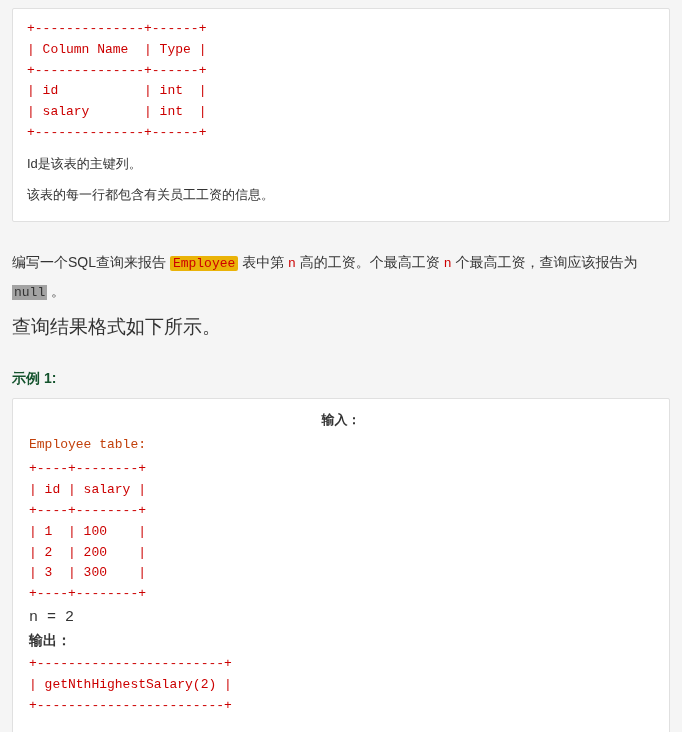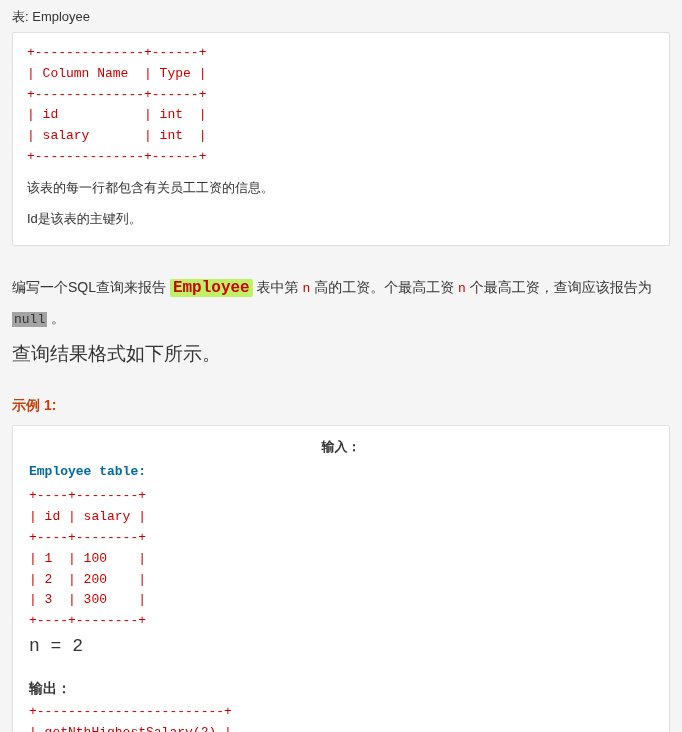--- a/index.html
+++ b/index.html
@@ -48,36 +48,35 @@
       height: 18px;
     }
     .problem-text {
       font-size: 14px;
       color: #333;
       line-height: 2;
       margin-bottom: 8px;
     }
     .problem-text code {
       font-family: 'Courier New', Courier, monospace;
-      background: #bef264;
+      background: #eab308;
       padding: 0 3px;
       border-radius: 2px;
-      font-size: 16px;
+      font-size: 13px;
       color: #c00;
-      font-weight: bold;
     }
     .result-format {
       font-size: 19px;
       color: #333;
       margin-bottom: 12px;
     }
     .example-title {
       font-size: 14px;
       font-weight: bold;
-      color: #c2410c;
+      color: #14532d;
       margin-bottom: 10px;
     }
     .example-box {
       background: #fff;
       border: 1px solid #e0e0e0;
       border-radius: 2px;
       padding: 12px 16px 16px 16px;
     }
     .sub-label {
       font-size: 13px;
@@ -89,23 +88,23 @@
     .example-table {
       font-family: 'Courier New', Courier, monospace;
       font-size: 13px;
       color: #c00;
       line-height: 1.6;
       white-space: pre;
       margin-bottom: 4px;
     }
     .n-value {
       font-family: 'Courier New', Courier, monospace;
-      font-size: 18px;
+      font-size: 15px;
       color: #333;
-      margin-bottom: 24px;
+      margin-bottom: 6px;
     }
     .output-label {
       font-size: 14px;
       font-weight: bold;
       color: #333;
       margin-bottom: 4px;
     }
     .output-table {
       font-family: 'Courier New', Courier, monospace;
       font-size: 13px;
@@ -124,33 +123,30 @@
       color: #333;
       background: #a3a3a3;
       padding: 0 2px;
     }
   </style>
 </head>
 <body>
 
 <div class="page">
 
-  <div class="table-label">
-    <span>表: Employee</span>
-  </div>
 
   <div class="table-box">
     <div class="ascii-table">+--------------+------+
 | Column Name  | Type |
 +--------------+------+
 | id           | int  |
 | salary       | int  |
 +--------------+------+</div>
+    <div class="desc-text">Id是该表的主键列。</div>
     <div class="desc-text">该表的每一行都包含有关员工工资的信息。</div>
-    <div class="desc-text">Id是该表的主键列。</div>
   </div>
 
   <div class="section-gap"></div>
 
   <div class="problem-text">
     <span>编写一个SQL查询来报告</span>
     <span> </span>
     <code>Employee</code>
     <span> </span>
     <span>表中第</span>
@@ -169,21 +165,21 @@
 
   <div class="result-format">查询结果格式如下所示。</div>
 
   <div class="section-gap"></div>
 
   <div class="example-title">示例 1:</div>
 
   <div class="example-box">
 
     <div class="sub-label">输入：</div>
-    <div class="example-table" style="color:#0369a1; font-weight:bold;">Employee table:</div>
+    <div class="example-table" style="color:#c2410c; font-weight:normal;">Employee table:</div>
     <div class="example-table">+----+--------+
 | id | salary |
 +----+--------+
 | 1  | 100    |
 | 2  | 200    |
 | 3  | 300    |
 +----+--------+</div>
 
     <div class="n-value">n = 2</div>
 

